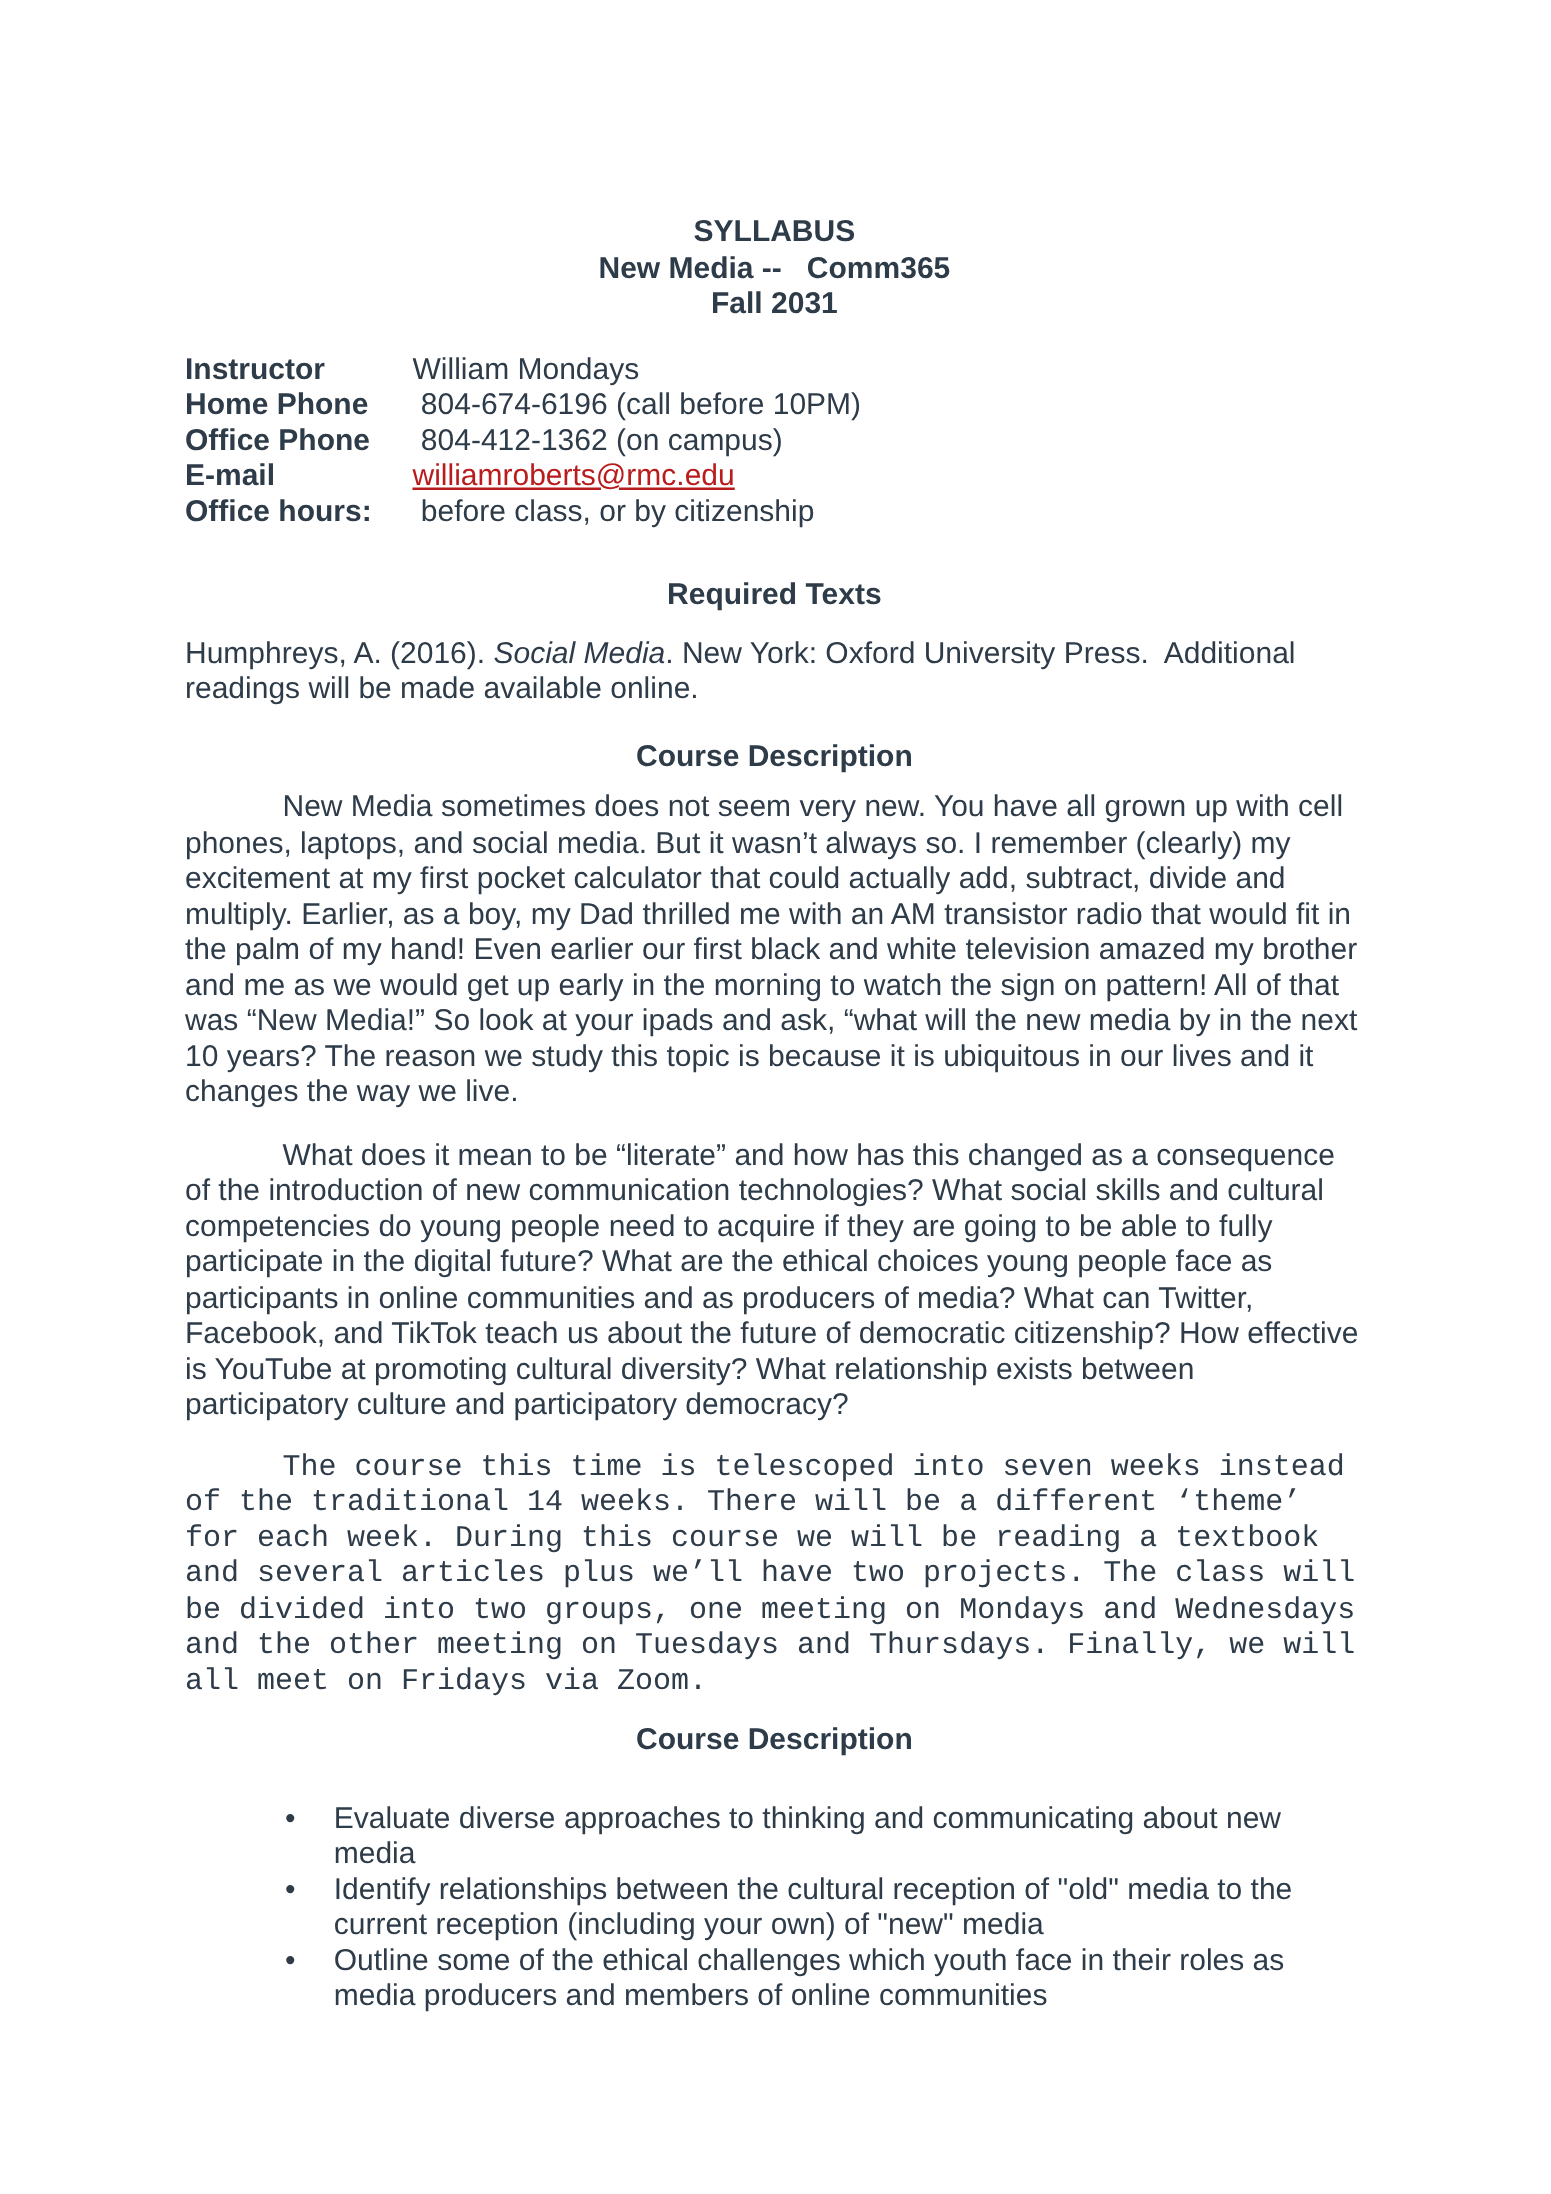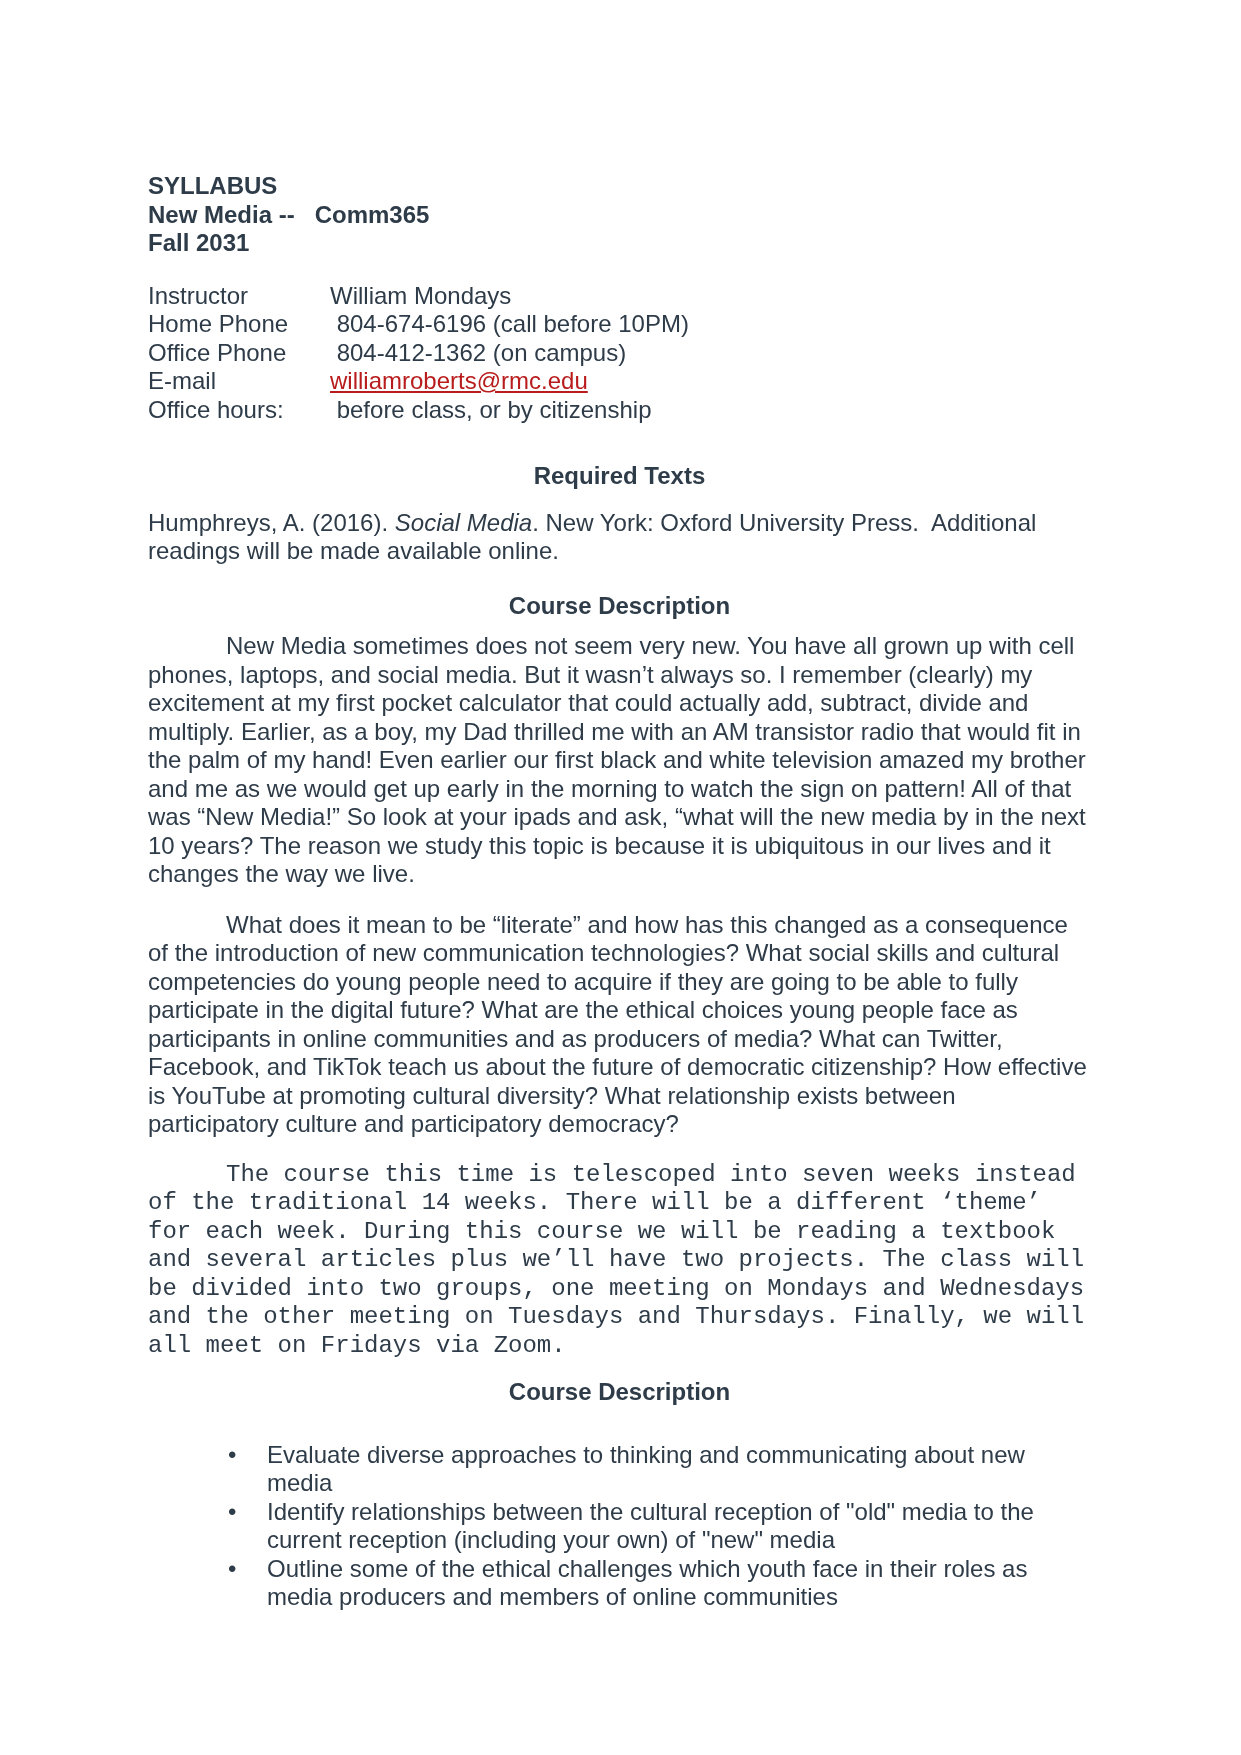--- a/index.html
+++ b/index.html
@@ -12,30 +12,31 @@
   }
   .page {
     box-sizing: border-box;
     width: 1241px;
     min-height: 1755px;
     padding: 172px 150px 60px 148px;
     font-size: 24px;
     line-height: 28.5px;
   }
   .title-block {
-    text-align: left;
+    text-align: center;
     font-weight: bold;
     margin-bottom: 24px;
   }
   .title-line { white-space: pre-wrap; }
   .info-block { }
   .info-row { display: flex; }
   .info-label {
     flex: 0 0 182px;
     white-space: pre;
+    font-weight: bold;
   }
   .info-value { white-space: pre; }
   a.link, .link {
     color: #b91c1c;
     text-decoration: underline;
     cursor: pointer;
   }
   .section-heading {
     text-align: center;
     font-weight: bold;

